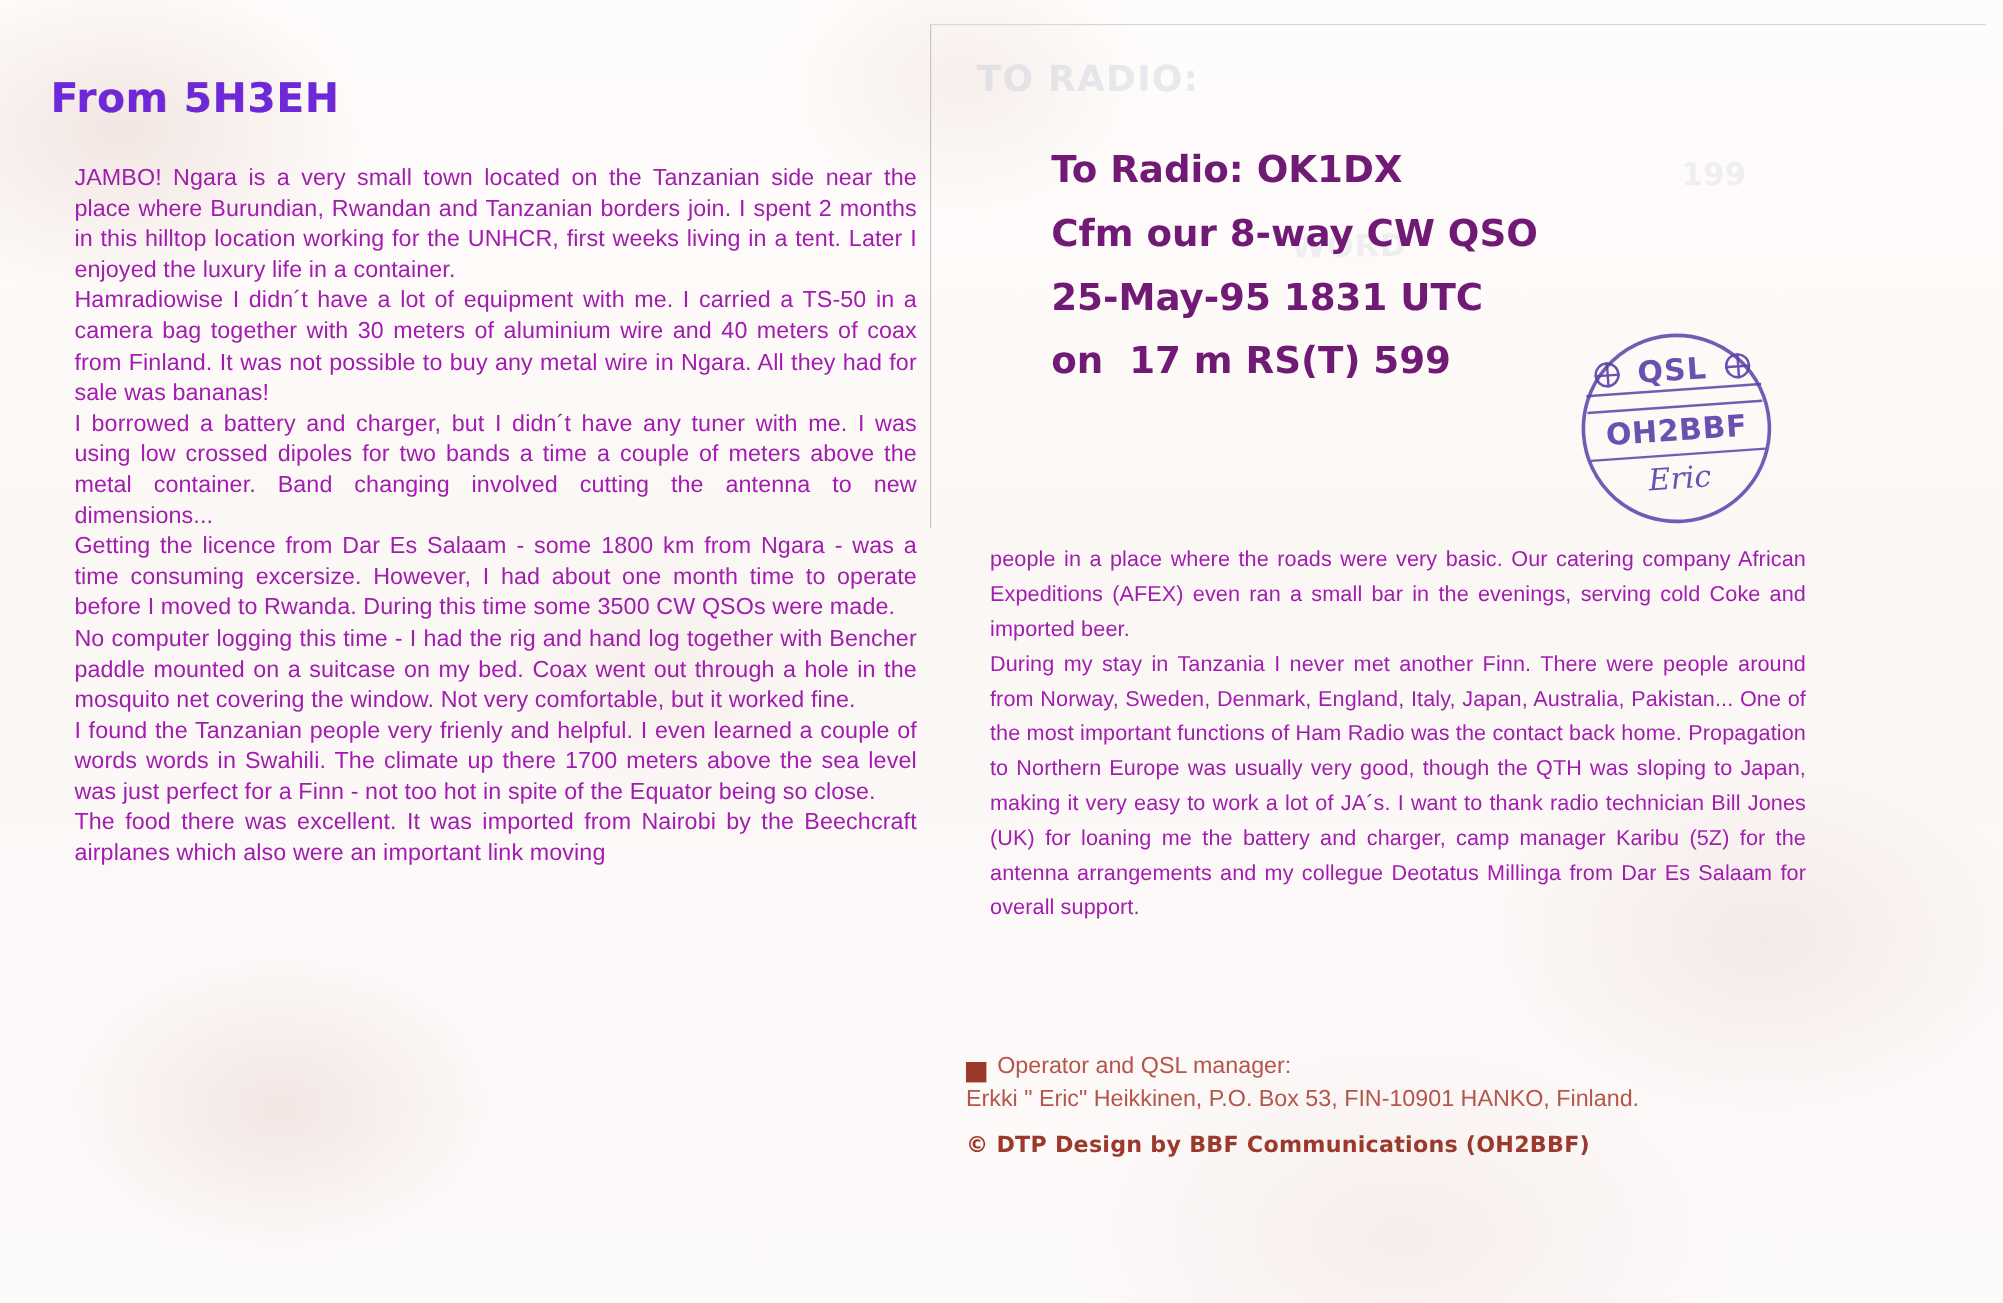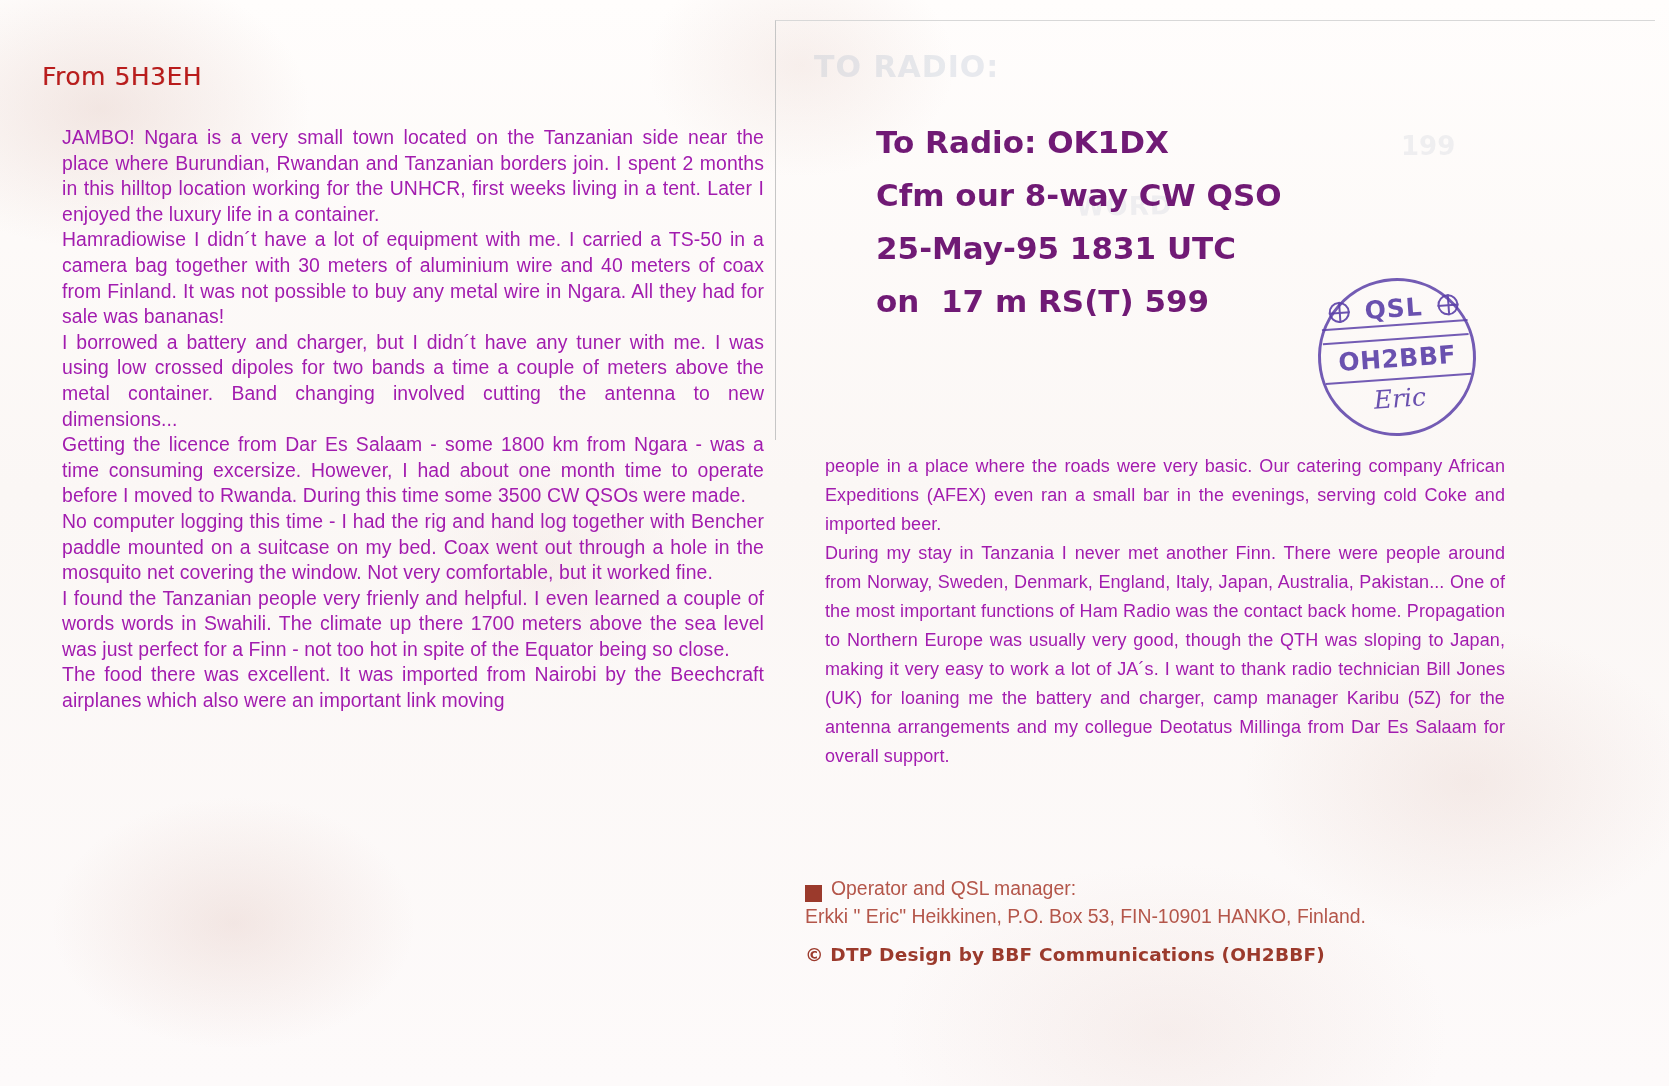--- a/index.html
+++ b/index.html
@@ -36,24 +36,24 @@
 
   
   #left-column {
     position: absolute;
     left: 42px;
     top: 62px;
     width: 722px;
   }
   #article-title {
     font-family: "DejaVu Sans", sans-serif;
-    font-weight: normal;
-    font-size: 25px;
+    font-weight: bold;
+    font-size: 34px;
     letter-spacing: 0.5px;
-    color: #b91c1c;
+    color: #6d28d9;
     margin: 0 0 34px 0;
     text-shadow: 0.5px 0 0 rgba(155,58,44,0.4);
   }
   .body-text {
     font-size: 19.4px;
     line-height: 25.6px;
     color: #a21caf;
     text-align: justify;
     letter-spacing: 0.1px;
     margin-left: 20px;

